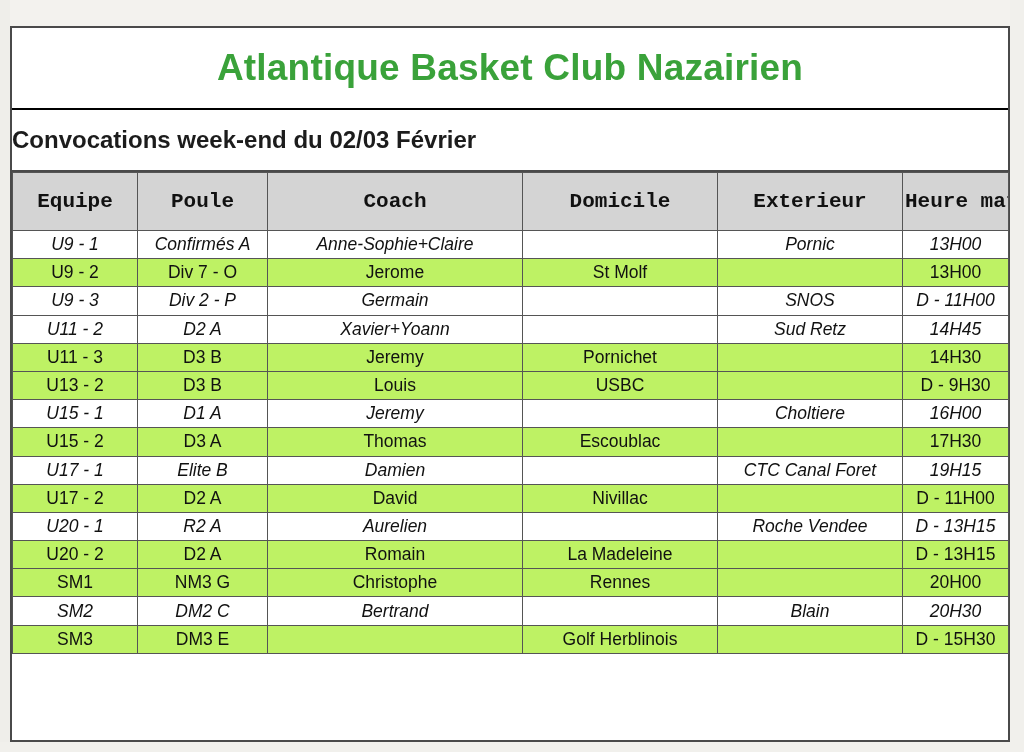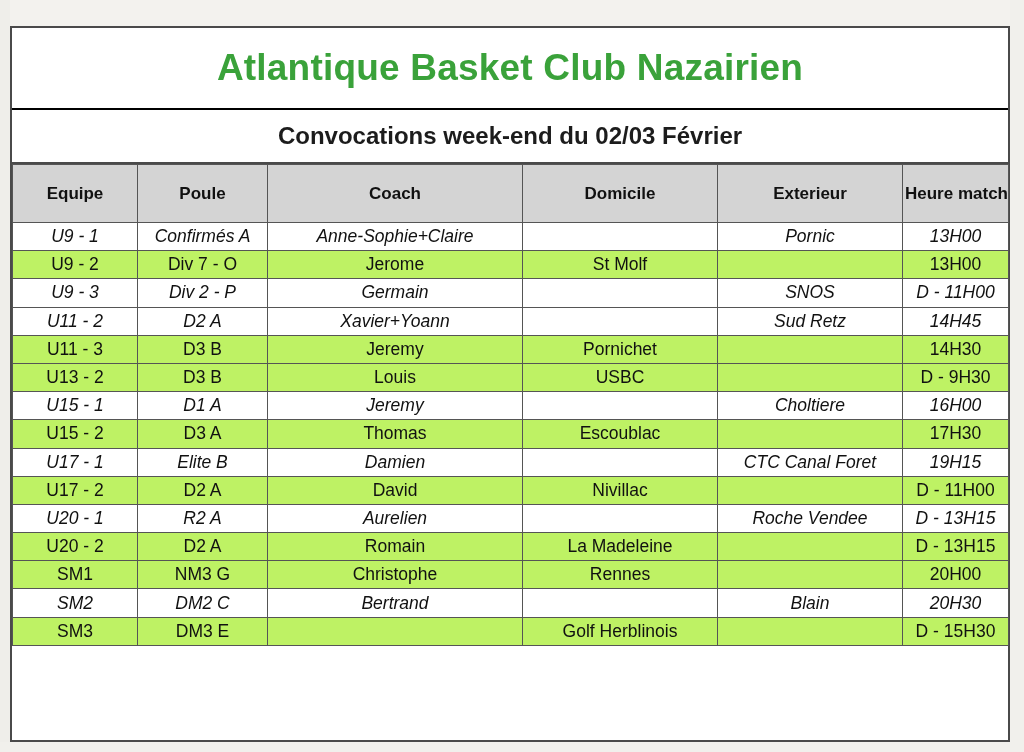--- a/index.html
+++ b/index.html
@@ -41,25 +41,25 @@
     box-sizing: border-box;
   }
   .title-bar .club-title {
     color: #3aa23a;
     font-size: 37px;
     font-weight: bold;
     letter-spacing: 0.2px;
     text-align: center;
   }
   .subtitle-bar {
-    height: 54px;
+    height: 62px;
     border-bottom: 2px solid #4a4a4a;
     display: flex;
     align-items: center;
-    justify-content: center;
+    justify-content: flex-start;
     box-sizing: border-box;
   }
   .subtitle-bar .subtitle {
     color: #1c1c1c;
     font-size: 24px;
     font-weight: bold;
     text-align: center;
   }
   table.convocations {
     border-collapse: collapse;
@@ -75,22 +75,23 @@
     height: 28px;
     padding: 0 2px;
     box-sizing: border-box;
     overflow: hidden;
     white-space: nowrap;
   }
   table.convocations thead th {
     background: #d4d4d4;
     font-weight: bold;
     height: 58px;
-    font-size: 17px;
+    font-size: 21px;
     line-height: 21px;
+    font-family: Liberation Mono, monospace;
   }
   table.convocations tbody td {
     height: 28.2px;
     font-size: 17.5px;
   }
   tr.row-green td {
     background: #bef264;
     color: #111111;
   }
   tr.row-white td {

